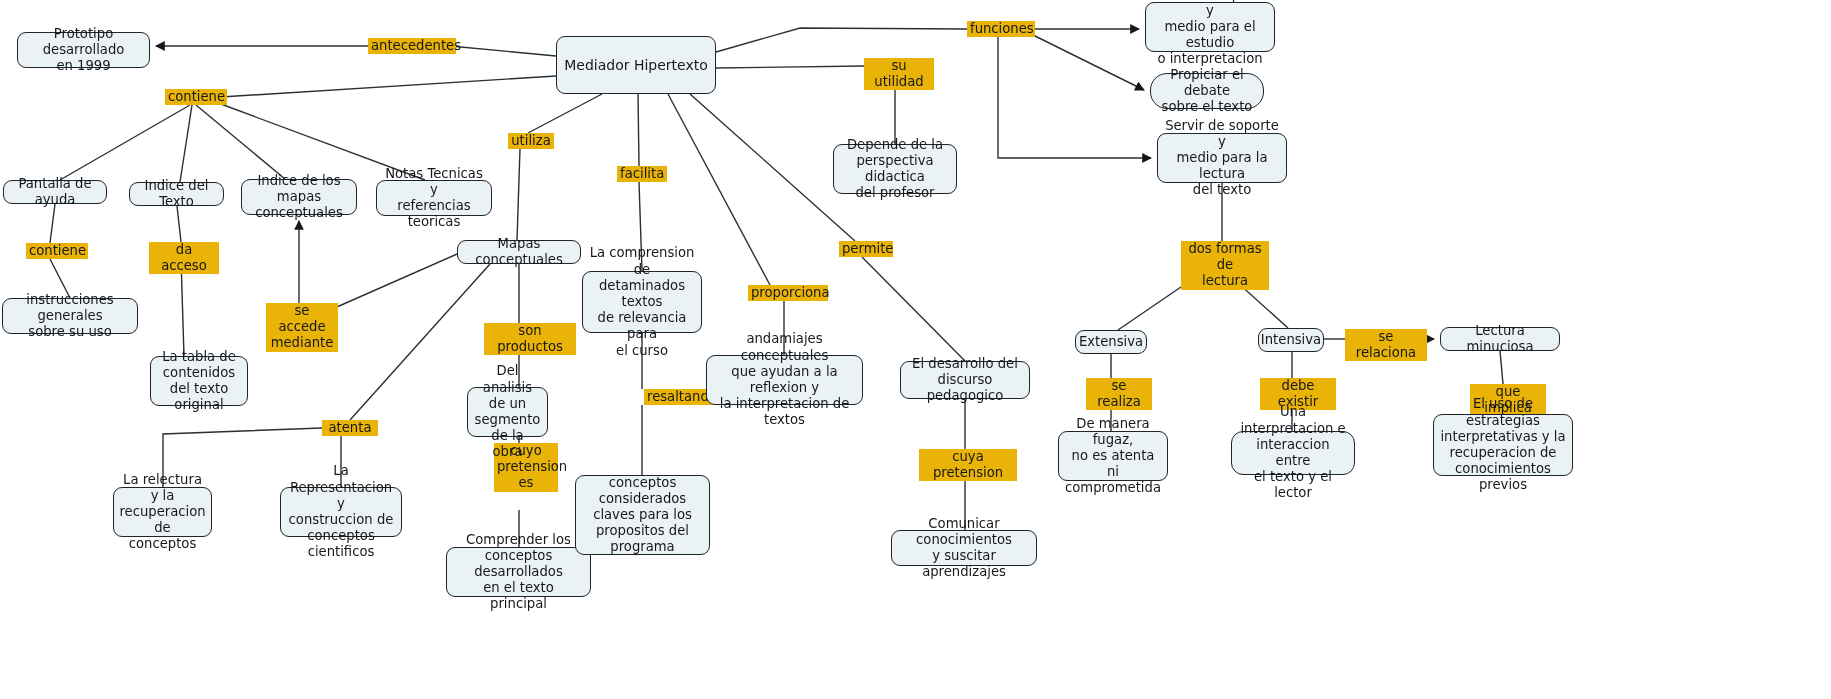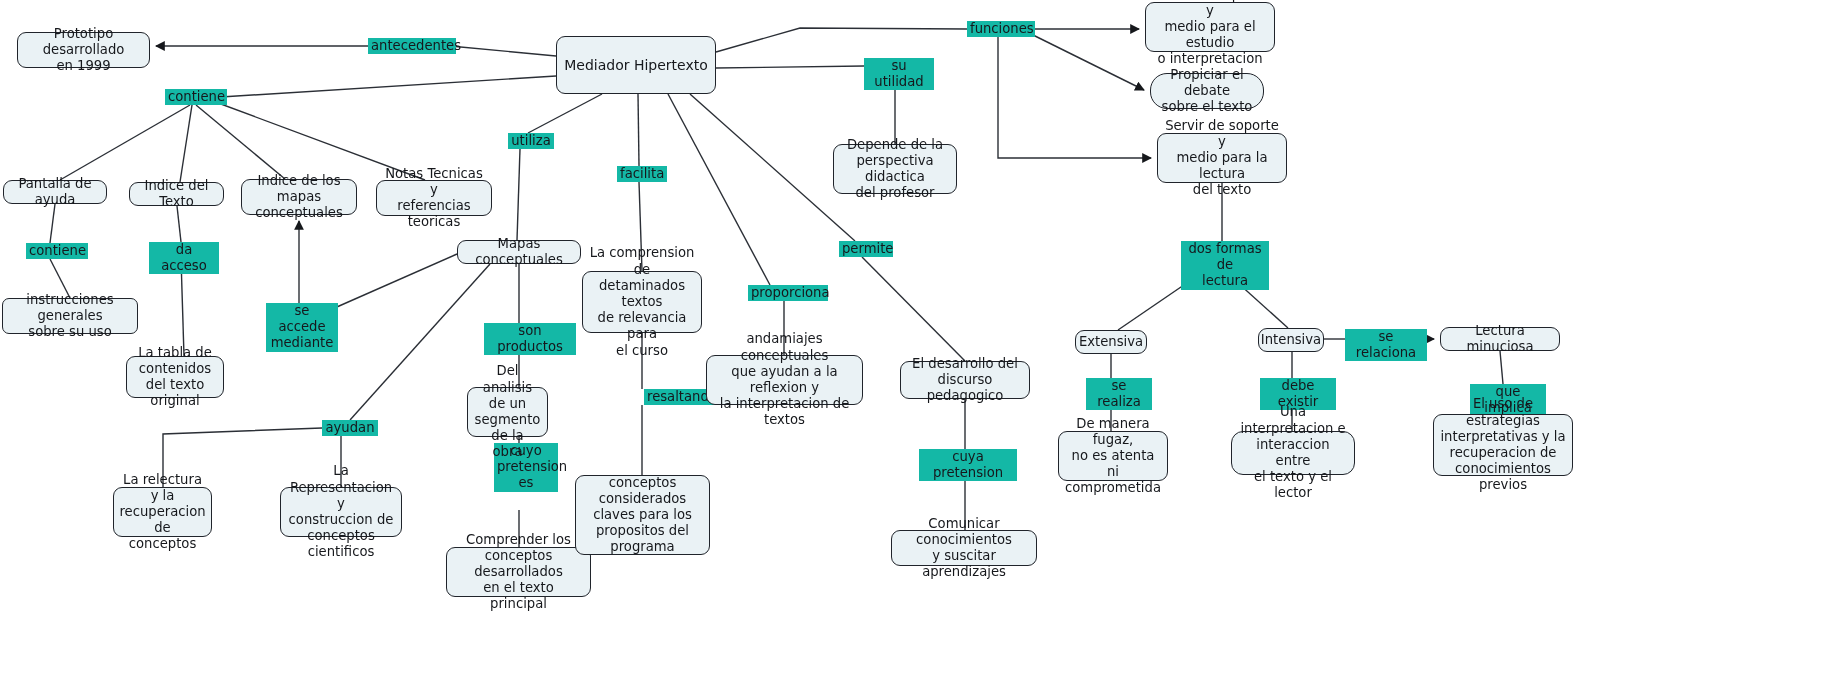--- a/index.html
+++ b/index.html
@@ -38,21 +38,21 @@
     white-space: pre-line;
     z-index: 3;
   }
   .link-label {
     position: absolute;
     color: #16181c;
     font-size: 13.2px;
     line-height: 16.2px;
     text-align: center;
     white-space: pre-line;
-    background: #14b8a6;
+    background: #eab308;
     padding: 0 3px;
     z-index: 2;
   }
 </style>
 </head>
 <body>
 
 <div id="map-root">
 
   <svg id="edge-layer" viewBox="0 0 1831 699" xmlns="http://www.w3.org/2000/svg">
@@ -149,23 +149,23 @@
 del texto</div>
   <div class="node" style="left:833px;top:144px;width:124px;height:50px;">Depende de la
 perspectiva didactica
 del profesor</div>
   <div class="node" style="left:3px;top:180px;width:104px;height:24px;">Pantalla de ayuda</div>
   <div class="node" style="left:129px;top:182px;width:95px;height:24px;">Indice del Texto</div>
   <div class="node" style="left:241px;top:179px;width:116px;height:36px;">Indice de los mapas
 conceptuales</div>
   <div class="node" style="left:376px;top:180px;width:116px;height:36px;">Notas Tecnicas y
 referencias teoricas</div>
-  <div class="node" style="left:2px;top:298px;width:136px;height:36px;border-radius:7px;">instrucciones generales
+  <div class="node" style="left:2px;top:298px;width:136px;height:36px;">instrucciones generales
 sobre su uso</div>
-  <div class="node" style="left:126px;top:356px;width:98px;height:42px;">La tabla de
+  <div class="node" style="left:150px;top:356px;width:98px;height:50px;">La tabla de
 contenidos
 del texto original</div>
   <div class="node" style="left:457px;top:240px;width:124px;height:24px;">Mapas conceptuales</div>
   <div class="node" style="left:582px;top:271px;width:120px;height:62px;">La comprension de
 detaminados textos
 de relevancia para
 el curso</div>
   <div class="node" style="left:706px;top:355px;width:157px;height:50px;">andamiajes conceptuales
 que ayudan a la reflexion y
 la interpretacion de textos</div>
@@ -216,19 +216,19 @@
 lectura</div>
   <div class="link-label" style="left:748px;top:285px;width:74px;">proporciona</div>
   <div class="link-label" style="left:266px;top:303px;width:66px;">se accede
 mediante</div>
   <div class="link-label" style="left:484px;top:323px;width:86px;">son productos</div>
   <div class="link-label" style="left:1345px;top:329px;width:76px;">se relaciona</div>
   <div class="link-label" style="left:1086px;top:378px;width:60px;">se realiza</div>
   <div class="link-label" style="left:1260px;top:378px;width:70px;">debe existir</div>
   <div class="link-label" style="left:612px;top:389px;width:68px;margin-left:32px;">resaltando</div>
   <div class="link-label" style="left:1470px;top:384px;width:70px;">que implica</div>
-  <div class="link-label" style="left:322px;top:420px;width:50px;">ayudan</div>
+  <div class="link-label" style="left:322px;top:420px;width:50px;">atenta</div>
   <div class="link-label" style="left:494px;top:443px;width:58px;">cuyo
 pretension
 es</div>
   <div class="link-label" style="left:919px;top:449px;width:92px;">cuya pretension</div>
 
 </div>
 
 </body></html>

